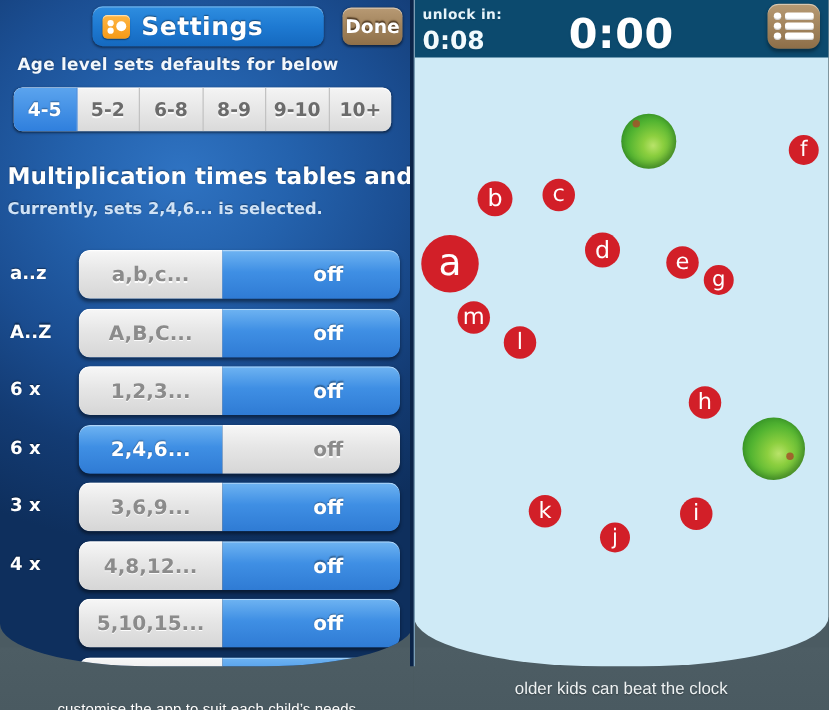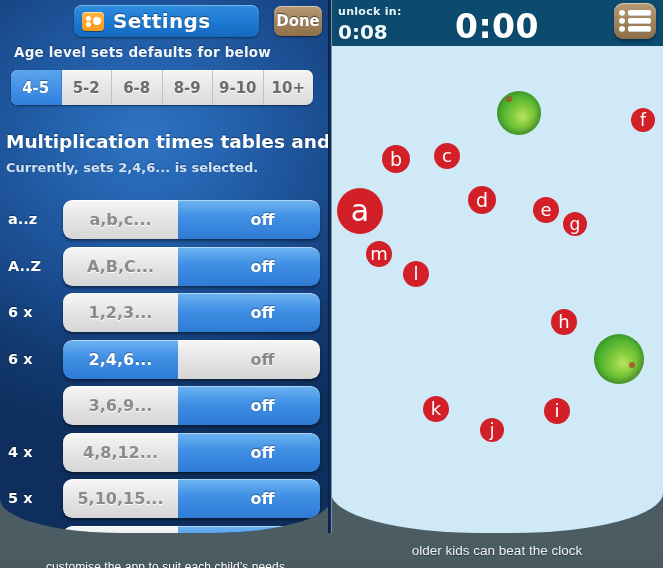--- a/index.html
+++ b/index.html
@@ -288,34 +288,34 @@
             </div>
           </div>
           <div class="row">
             <div class="row-label">6 x</div>
             <div class="toggle">
               <div class="half left-half on">2,4,6...</div>
               <div class="half right-half off">off</div>
             </div>
           </div>
           <div class="row">
+            <div class="row-label">3 x</div>
             <div class="toggle">
               <div class="half left-half off">3,6,9...</div>
               <div class="half right-half on">off</div>
             </div>
           </div>
           <div class="row">
             <div class="row-label">4 x</div>
             <div class="toggle">
               <div class="half left-half off">4,8,12...</div>
               <div class="half right-half on">off</div>
             </div>
           </div>
           <div class="row">
-            <div class="row-label">5 x</div>
             <div class="toggle">
               <div class="half left-half off">5,10,15...</div>
               <div class="half right-half on">off</div>
             </div>
           </div>
           <div class="row">
             <div class="row-label"></div>
             <div class="toggle">
               <div class="half left-half off"></div>
               <div class="half right-half on"></div>

